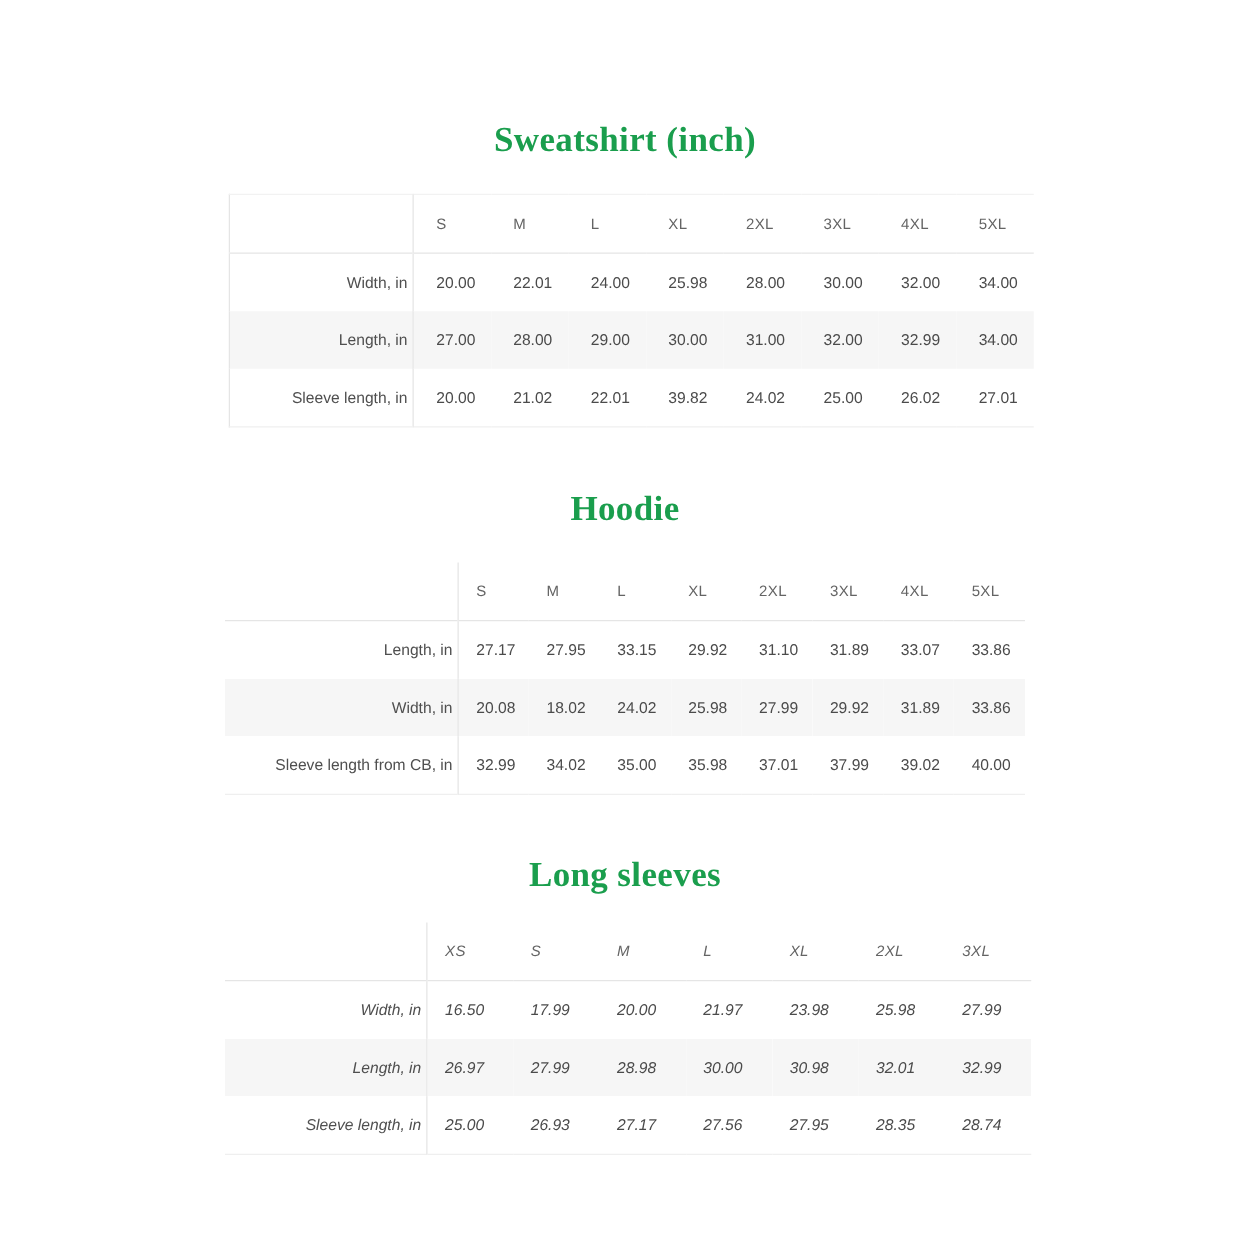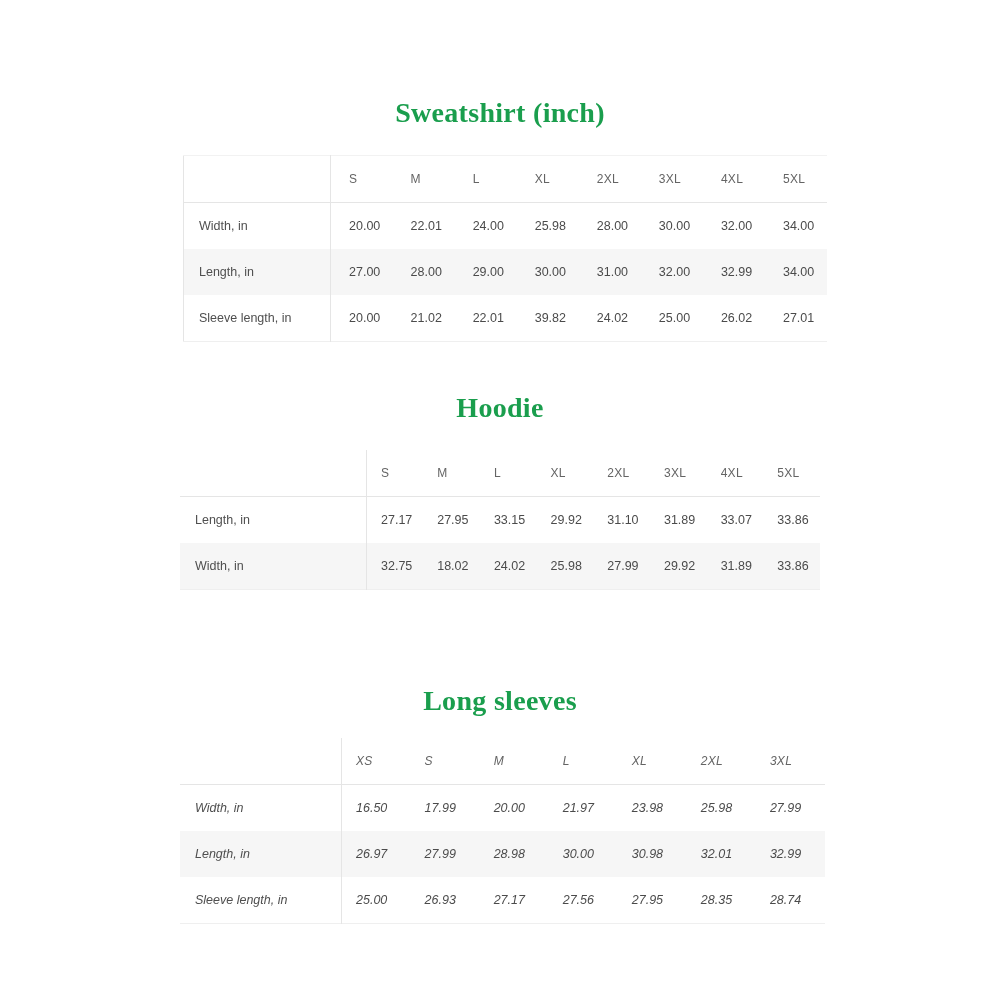--- a/index.html
+++ b/index.html
@@ -34,21 +34,21 @@
   .s0 .lbl{width:127px;}
   .s1 .lbl{width:167px;}
   .s2 .lbl{width:142px;}
   th,td{
     height:46px;padding:0 4px 0 14px;text-align:left;vertical-align:middle;
     font-weight:400;white-space:nowrap;overflow:hidden;
   }
   .s0 th:not(.lbl), .s0 td:not(.lbl){padding-left:18px;}
   th{font-size:12px;color:#646464;letter-spacing:.3px;}
   td{font-size:12.5px;color:#4b4b4b;}
-  .lbl{padding-left:15px;font-size:12.5px;color:#4f4f4f;}
+  .lbl{padding-left:15px;font-size:12.5px;color:#4f4f4f;text-align:right;}
   thead tr{border-bottom:1px solid var(--border);}
   table.t{border-bottom:1px solid var(--border-soft);}
   th:nth-child(2), td:nth-child(2){border-left:1px solid var(--border);}
   tbody tr:nth-child(2){background:var(--stripe);}
 </style>
 </head>
 <body>
 
 <div id="tables-root">
     <section class="chart s0">
@@ -127,28 +127,39 @@
             <td>27.95</td>
             <td>33.15</td>
             <td>29.92</td>
             <td>31.10</td>
             <td>31.89</td>
             <td>33.07</td>
             <td>33.86</td>
           </tr>
           <tr>
             <td class="lbl">Width, in</td>
-            <td>32.75</td>
+            <td>20.08</td>
             <td>18.02</td>
             <td>24.02</td>
             <td>25.98</td>
             <td>27.99</td>
             <td>29.92</td>
             <td>31.89</td>
             <td>33.86</td>
+          </tr>
+          <tr>
+            <td class="lbl">Sleeve length from CB, in</td>
+            <td>32.99</td>
+            <td>34.02</td>
+            <td>35.00</td>
+            <td>35.98</td>
+            <td>37.01</td>
+            <td>37.99</td>
+            <td>39.02</td>
+            <td>40.00</td>
           </tr>
         </tbody>
       </table>
     </section>
     <section class="chart s2">
       <h2 class="title">Long sleeves</h2>
       <table class="t">
         <thead>
           <tr>
             <th class="lbl"></th>

